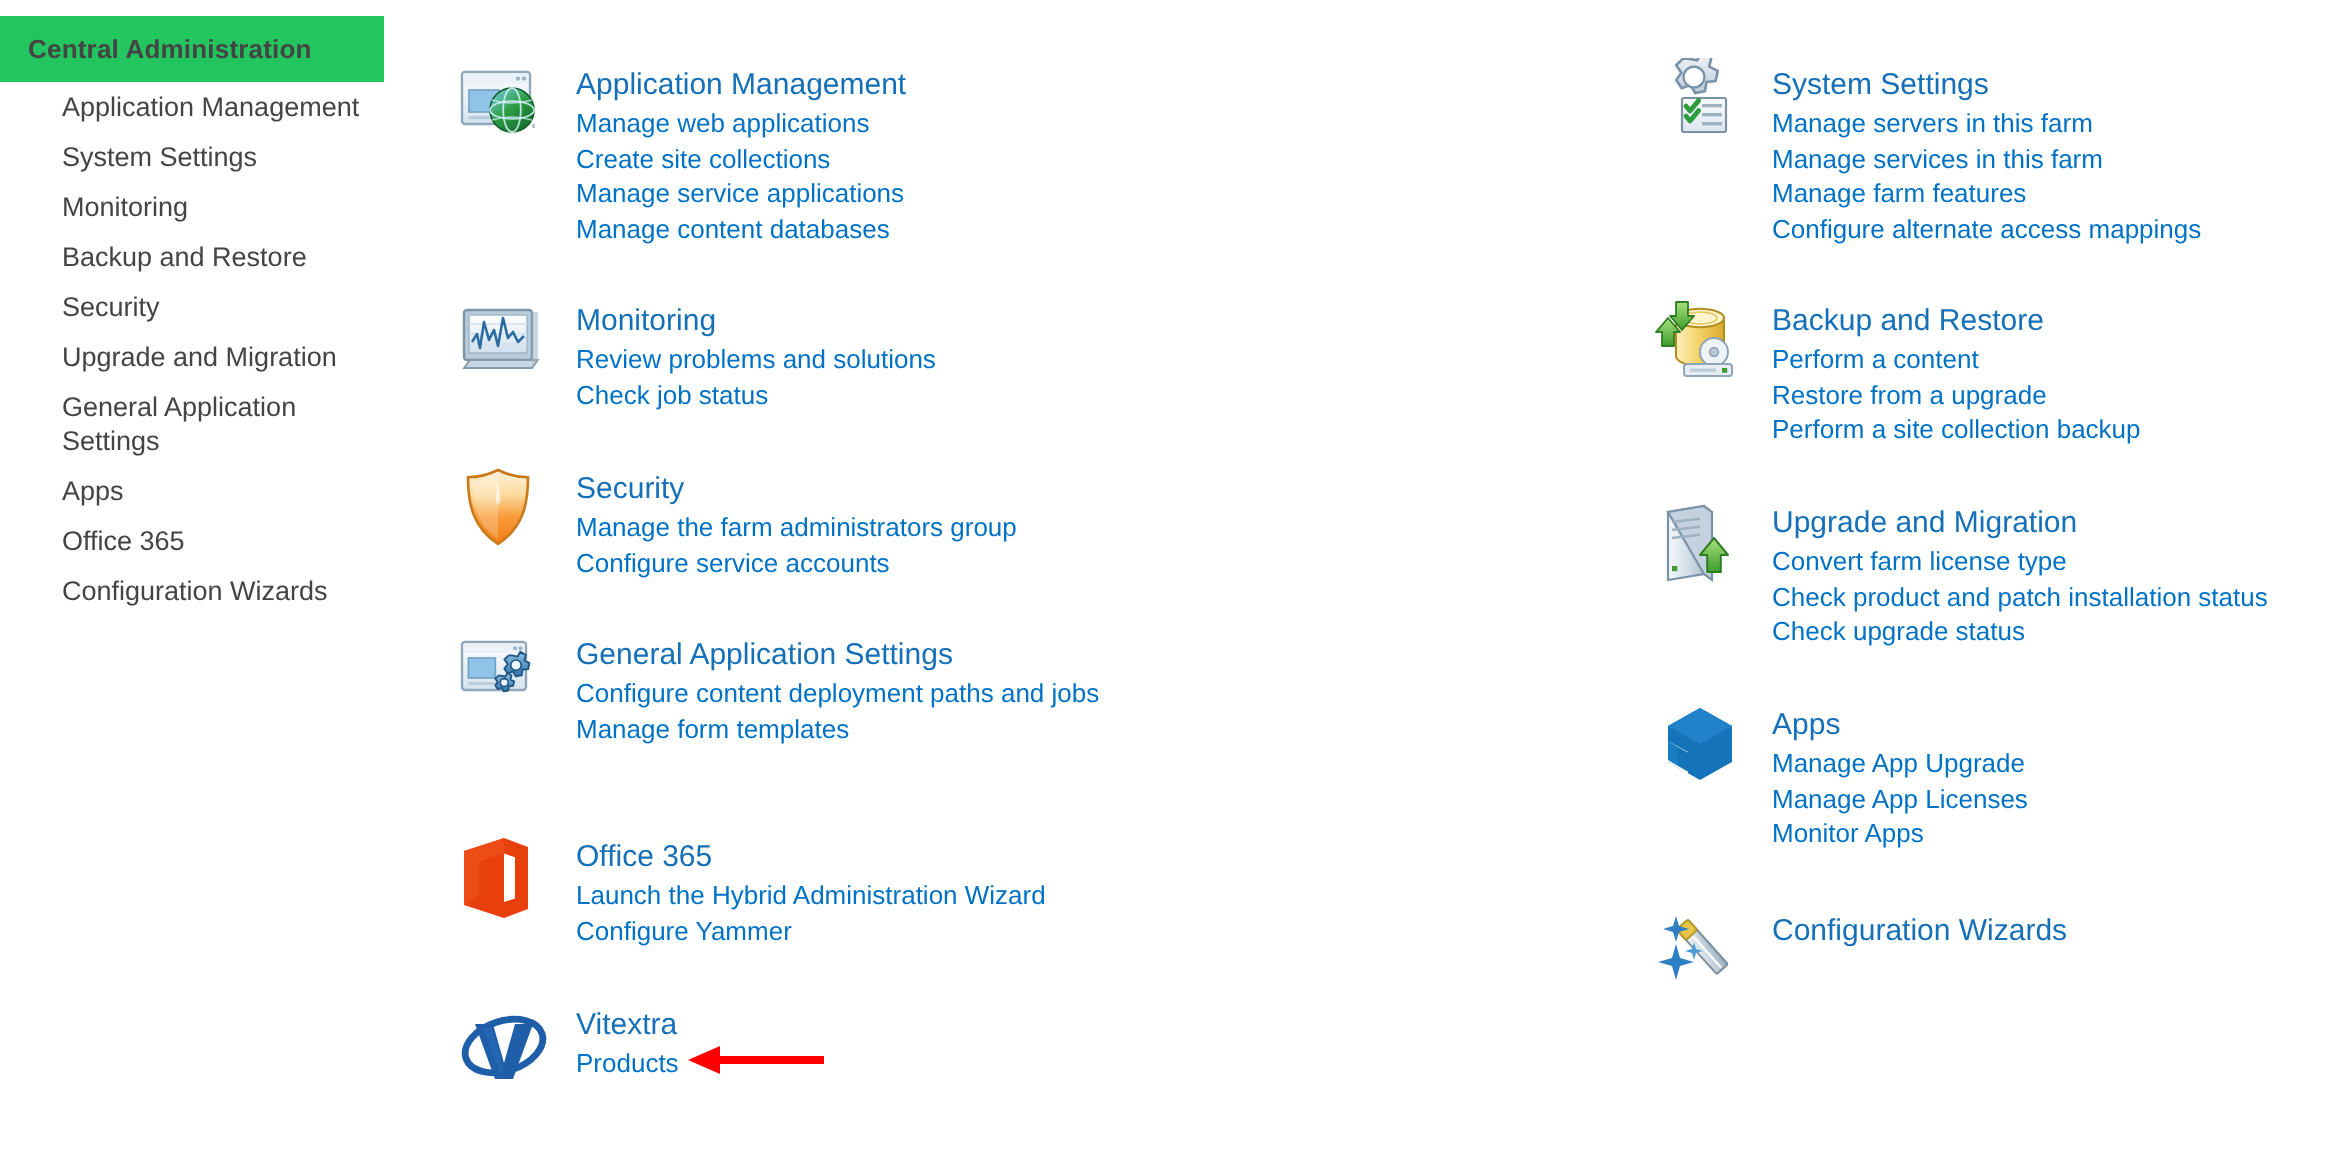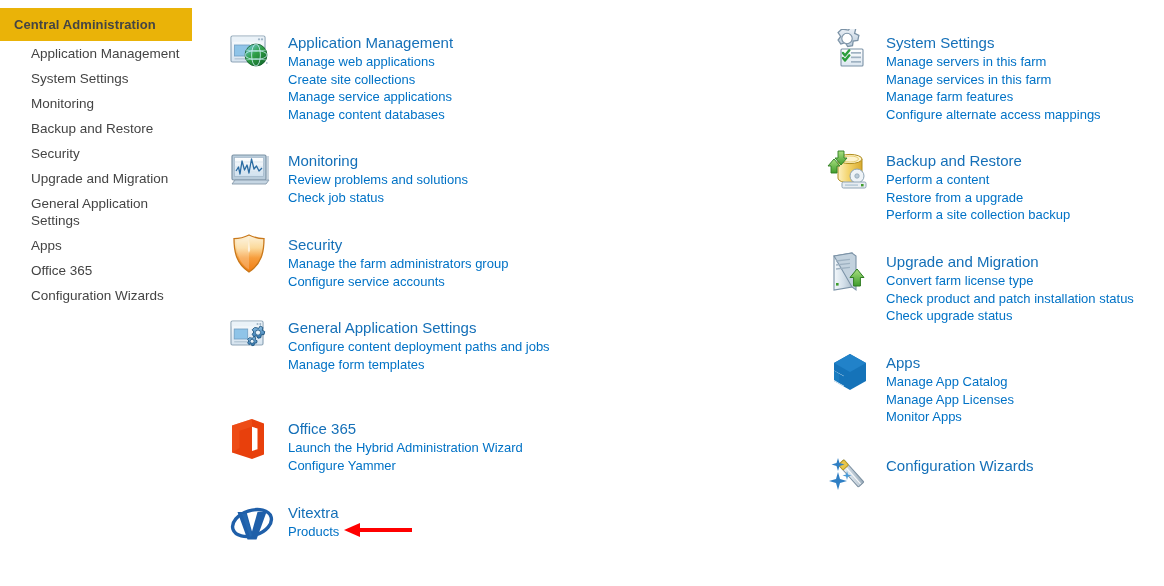--- a/index.html
+++ b/index.html
@@ -22,21 +22,21 @@
     top: 0;
     width: 192px;
     height: 586px;
   }
   #sidebar-header {
     position: absolute;
     left: 0;
     top: 8px;
     width: 192px;
     height: 33px;
-    background: #eab308;
+    background: #22c55e;
     box-sizing: border-box;
     display: flex;
     align-items: center;
   }
   #sidebar-header-label {
     padding-left: 14px;
     font-size: 13px;
     font-weight: bold;
     color: #444444;
     letter-spacing: 0.1px;
@@ -381,21 +381,21 @@
         <svg width="48" height="48" viewBox="0 0 48 48">
         <path d="M24 5 L40 14 L40 32 L24 41 L8 32 L8 14 Z" fill="#1573b9"></path>
         <path d="M24 5 L40 14 L24 23 L8 14 Z" fill="#2182c9"></path>
         <path d="M8 32 L8 21.5 L18 27 L18 37.6 Z" fill="#ffffff"></path>
         <path d="M13 24.5 L22 29.5 L22 39 L13 34 Z" fill="#1573b9"></path>
         <path d="M8 21.5 L13 24.5 L13 34 L8 31 Z" fill="#1a7cc0"></path>
       </svg>
       </div>
       <div class="section-body">
         <div class="section-title">Apps</div>
-        <div class="section-link">Manage App Catalog</div>
+        <div class="section-link">Manage App Upgrade</div>
         <div class="section-link">Manage App Licenses</div>
         <div class="section-link">Monitor Apps</div>
       </div>
     </div>
     <div class="section" style="top: 456px; left: 0px;">
       <div class="section-icon">
         <svg width="48" height="48" viewBox="0 0 48 48">
         <defs>
             <linearGradient id="cwWand" x1="0" y1="0" x2="1" y2="1">
           <stop offset="0" stop-color="#ffffff"></stop>

